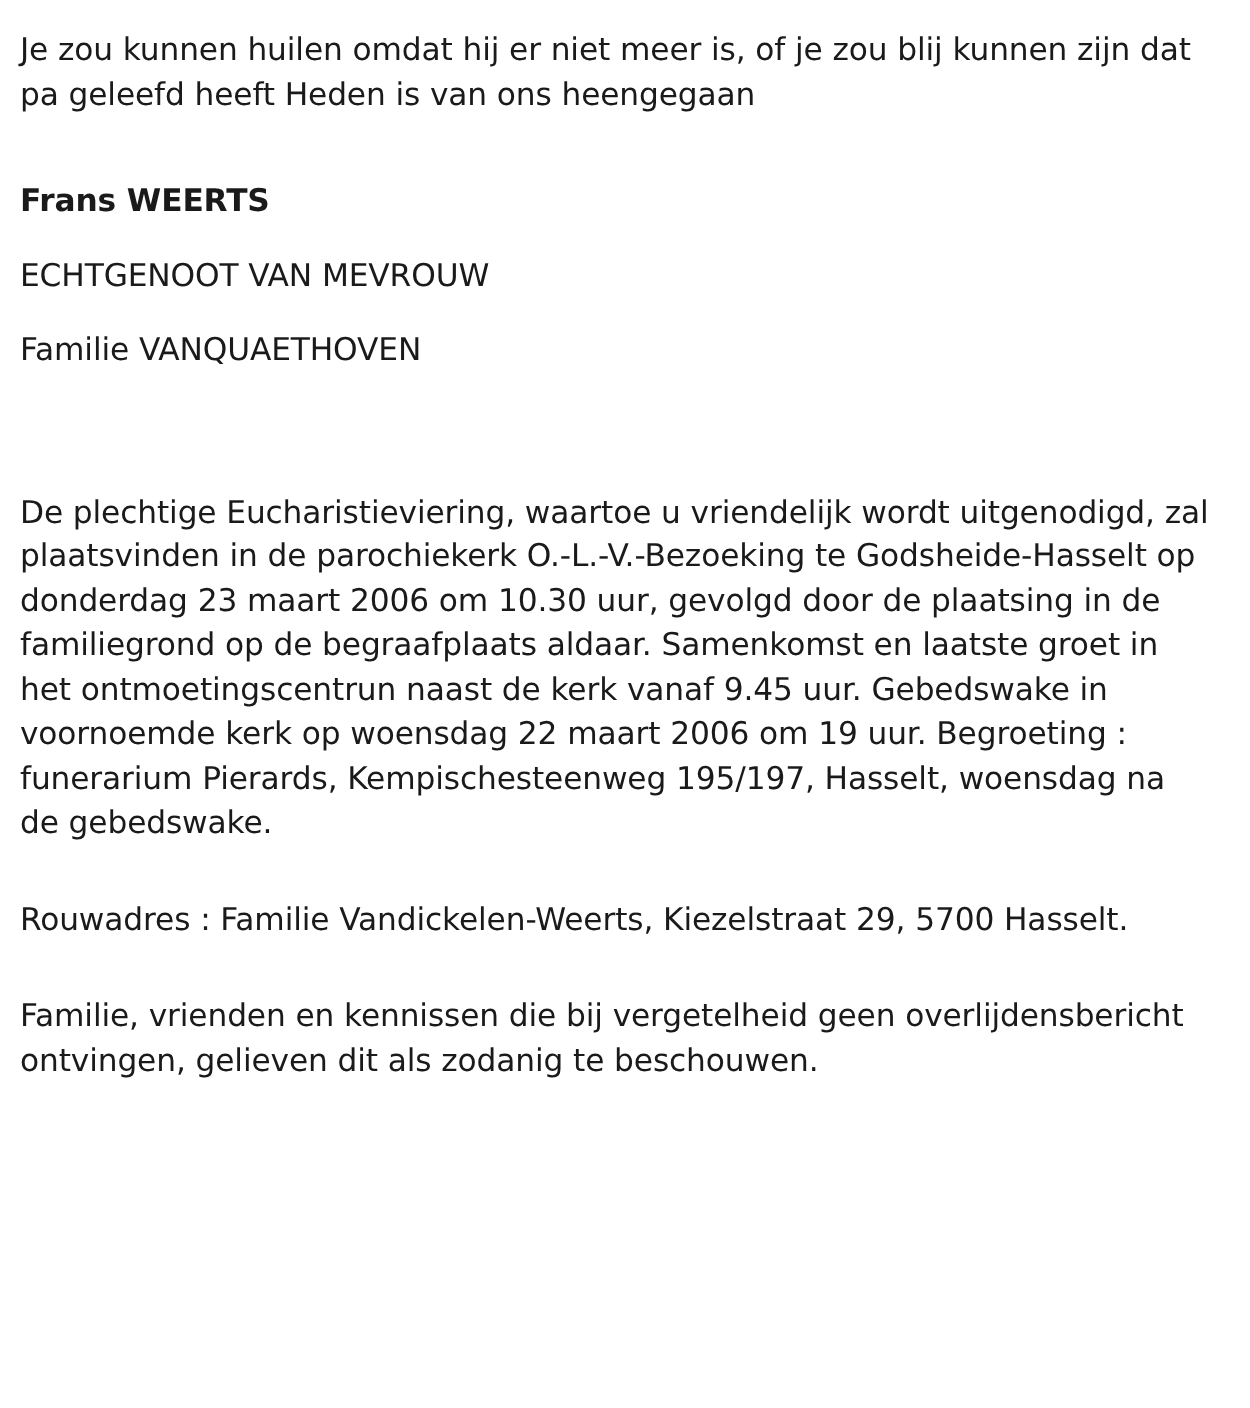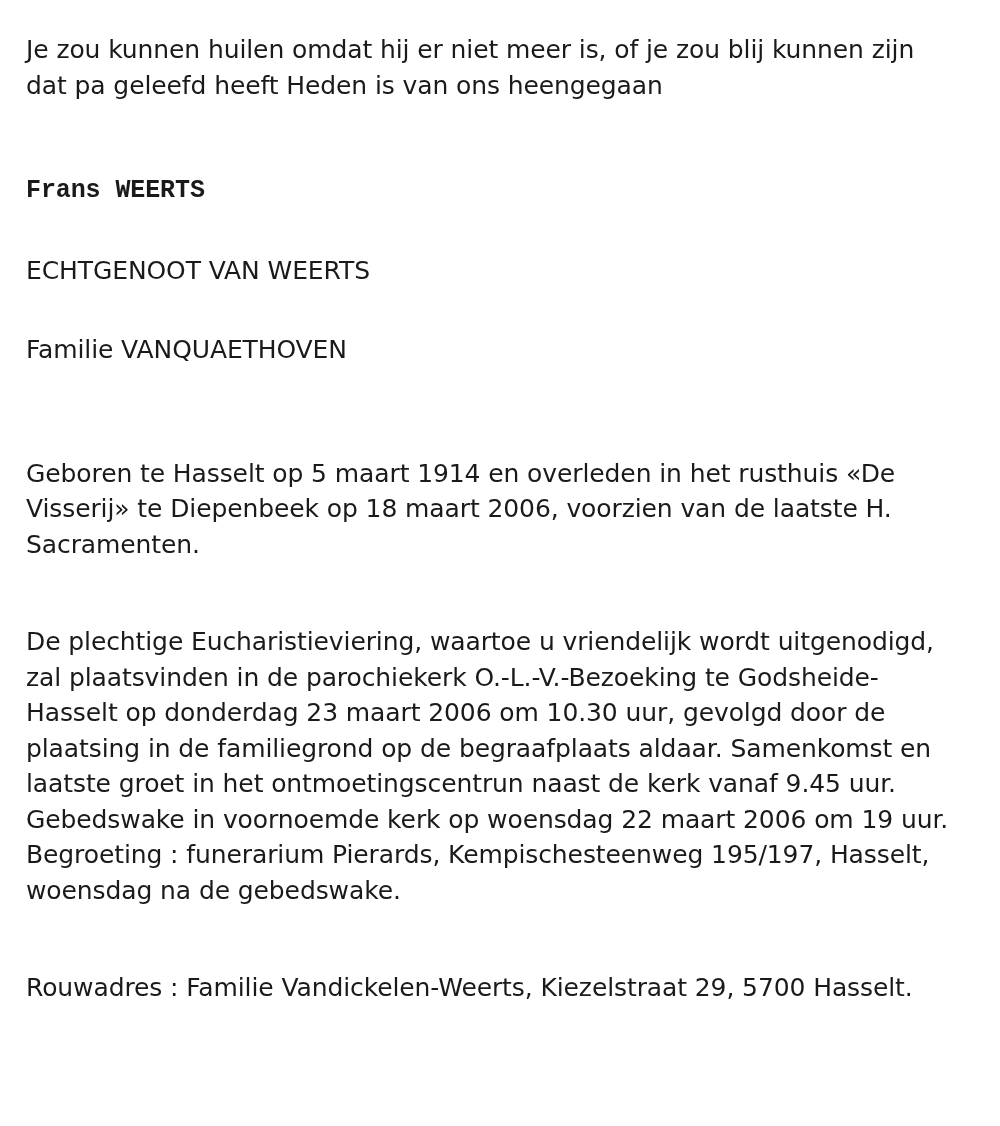--- a/index.html
+++ b/index.html
@@ -17,31 +17,30 @@
     box-sizing: border-box;
     width: 1000px;
     min-height: 1126px;
     padding: 14px 22px 10px 8px;
     background: #ffffff;
   }
   .block {
     font-size: 25px;
     line-height: 1.42;
     letter-spacing: -0.1px;
-    margin: 18px;
+    margin: 8px;
   }
   .spacer {
     height: 26px;
   }
   .spacer-sm {
     height: 8px;
   }
   .name {
     font-weight: bold;
-    font-family: Liberation Mono, monospace;
   }
   .para {
     max-width: 970px;
   }
 </style>
 </head>
 <body>
 
 <div class="page">
 
@@ -49,37 +48,37 @@
 
   <div class="spacer"></div>
 
 
   <div class="spacer-sm"></div>
 
   <p class="block name">Frans WEERTS</p>
 
   <div class="spacer-sm"></div>
 
-  <p class="block">ECHTGENOOT VAN WEERTS</p>
+  <p class="block">ECHTGENOOT VAN MEVROUW</p>
 
   <div class="spacer-sm"></div>
 
   <p class="block">Familie VANQUAETHOVEN</p>
 
   <div class="spacer"></div>
 
 
   <div class="spacer"></div>
 
-  <p class="block para">Geboren te Hasselt op 5 maart 1914 en overleden in het rusthuis «De Visserij» te Diepenbeek op 18 maart 2006, voorzien van de laatste H. Sacramenten.</p>
 
   <div class="spacer"></div>
 
   <p class="block para">De plechtige Eucharistieviering, waartoe u vriendelijk wordt uitgenodigd, zal plaatsvinden in de parochiekerk O.-L.-V.-Bezoeking te Godsheide-Hasselt op donderdag 23 maart 2006 om 10.30 uur, gevolgd door de plaatsing in de familiegrond op de begraafplaats aldaar. Samenkomst en laatste groet in het ontmoetingscentrun naast de kerk vanaf 9.45 uur. Gebedswake in voornoemde kerk op woensdag 22 maart 2006 om 19 uur. Begroeting : funerarium Pierards, Kempischesteenweg 195/197, Hasselt, woensdag na de gebedswake.</p>
 
   <div class="spacer"></div>
 
   <p class="block para">Rouwadres : Familie Vandickelen-Weerts, Kiezelstraat 29, 5700 Hasselt.</p>
 
   <div class="spacer"></div>
 
+  <p class="block para">Familie, vrienden en kennissen die bij vergetelheid geen overlijdensbericht ontvingen, gelieven dit als zodanig te beschouwen.</p>
 
 </div>
 
 </body></html>

